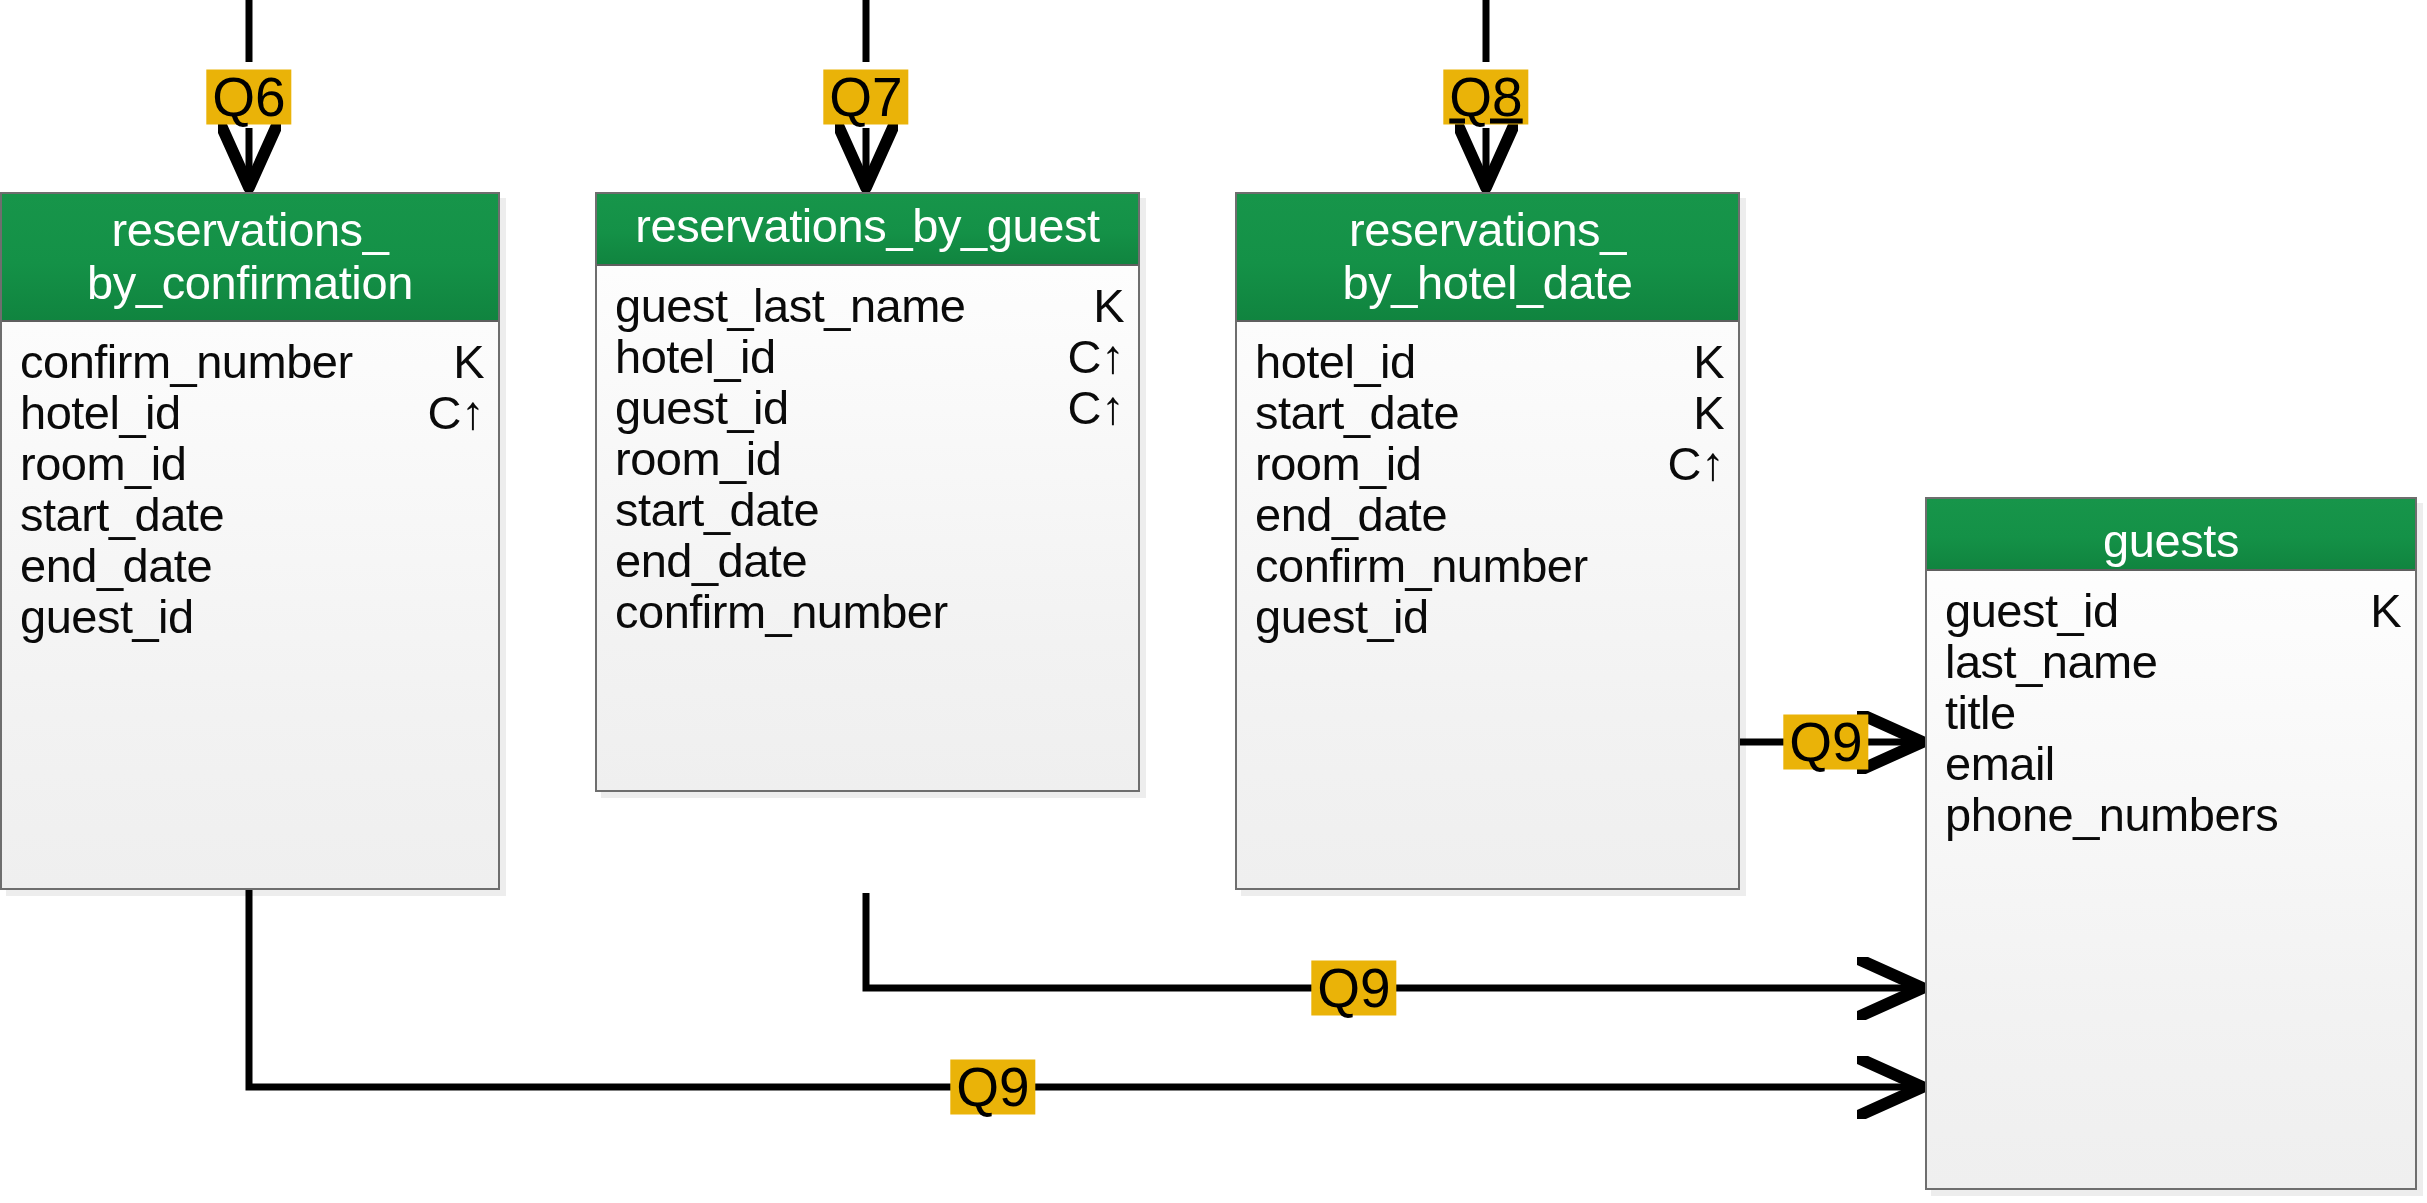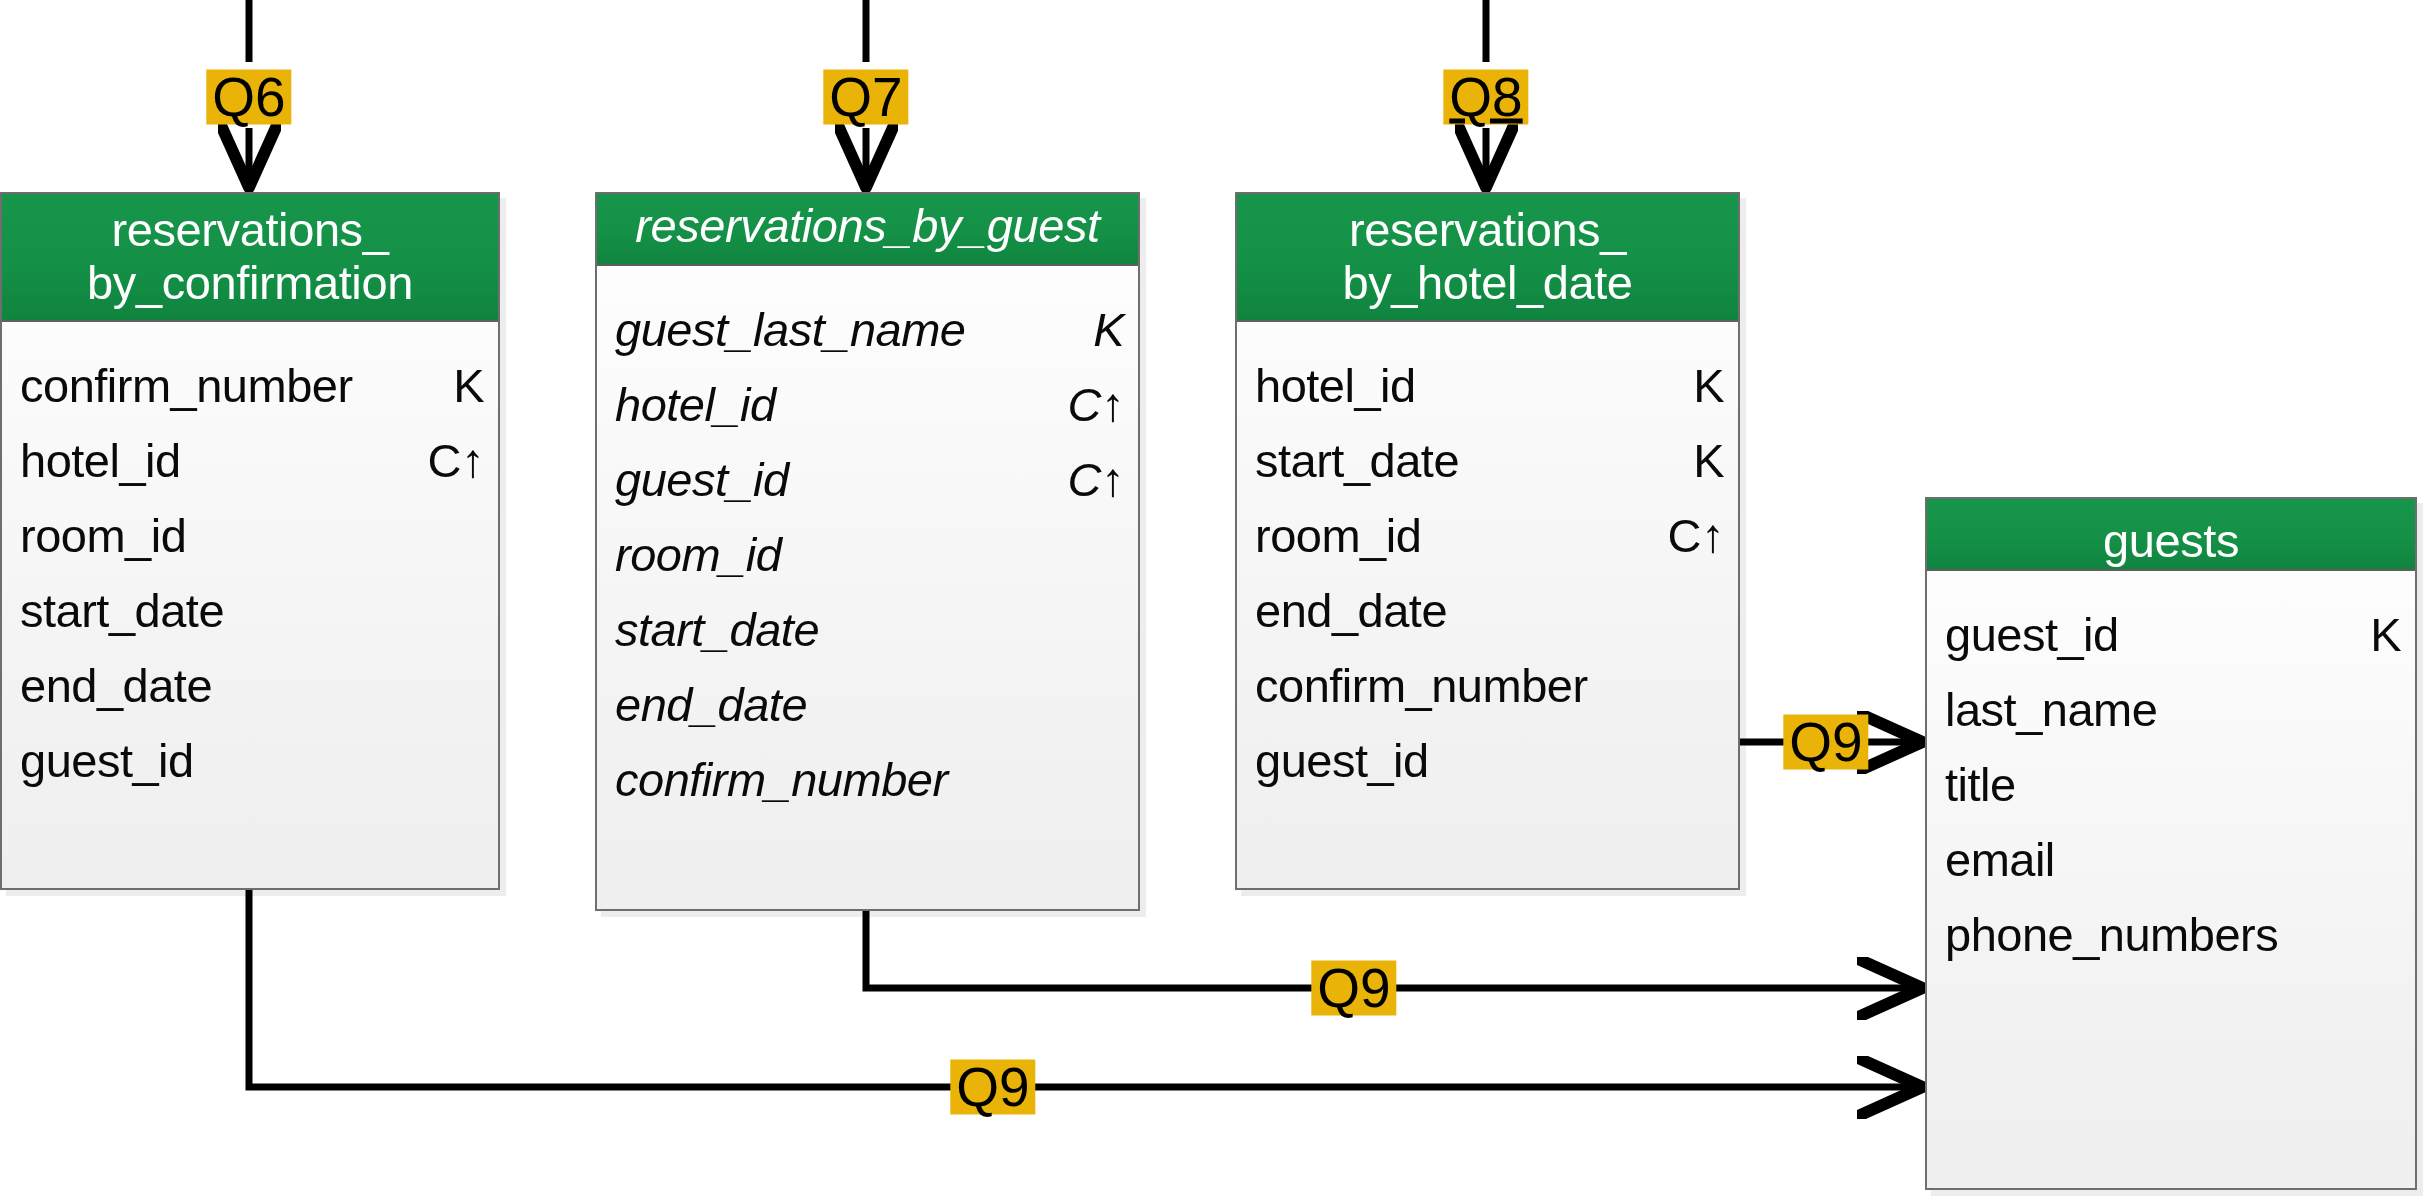--- a/index.html
+++ b/index.html
@@ -61,21 +61,20 @@
     padding: 14px 0 10px 0;
   }
   .col-row {
     display: flex;
     align-items: baseline;
     font-size: 47px;
     line-height: 1.085;
     color: #0a0a0a;
     padding: 0 14px 0 18px;
     letter-spacing: -0.5px;
-    margin-top: 24px;
   }
   .col-name {
     flex: 1 1 auto;
     white-space: nowrap;
   }
   .col-key {
     flex: 0 0 auto;
     text-align: left;
     white-space: nowrap;
     padding-left: 10px;
@@ -142,21 +141,21 @@
         <span class="col-name">end_date</span>
         <span class="col-key"></span>
       </div>
       <div class="col-row">
         <span class="col-name">guest_id</span>
         <span class="col-key"></span>
       </div>
     </div>
   </div>
 
-  <div class="table-box" style="left:595px; top:192px; width:545px; height:719px;font-style:italic;">
+  <div class="table-box" style="left:595px; top:192px; width:545px; height:600px;">
     <div class="table-header" style="height:72px; padding-top:6px;">
       <div>reservations_by_guest</div>
     </div>
     <div class="table-body">
       <div class="col-row">
         <span class="col-name">guest_last_name</span>
         <span class="col-key">K</span>
       </div>
       <div class="col-row">
         <span class="col-name">hotel_id</span>

